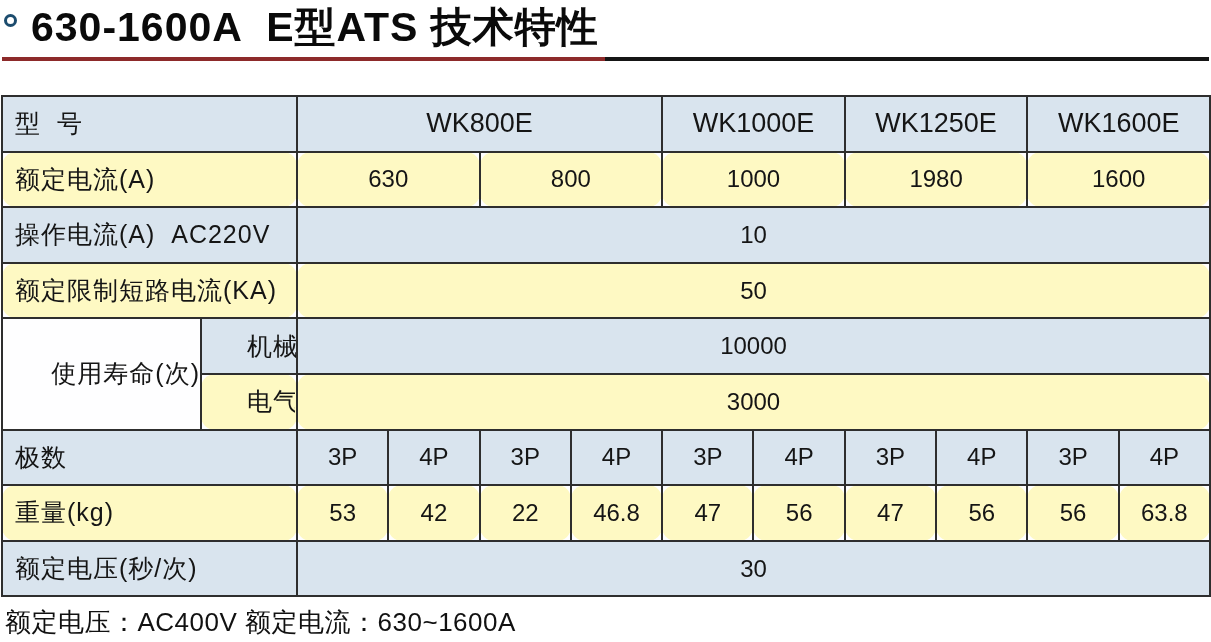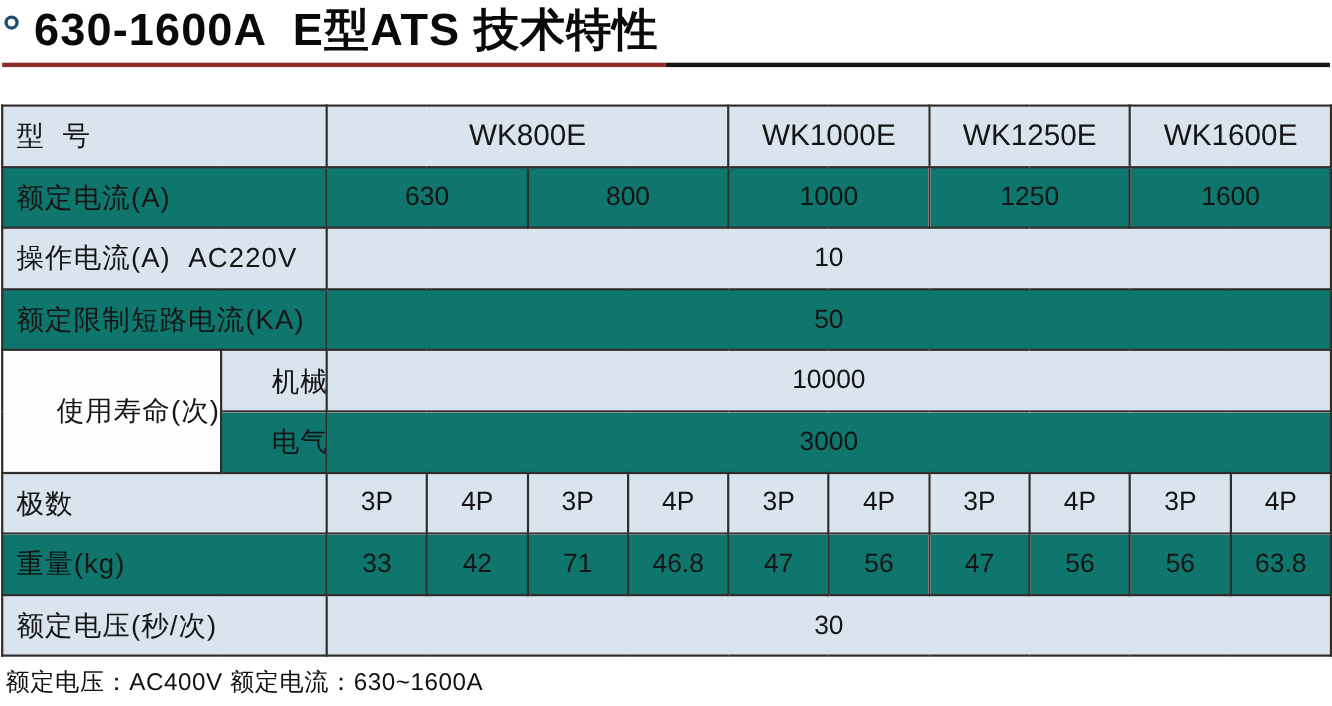--- a/index.html
+++ b/index.html
@@ -57,21 +57,21 @@
   }
   .spec-table tr { height: 55.6px; }
   .spec-table td {
     border: 2px solid #2e2e2e;
     vertical-align: middle;
     color: #151515;
     white-space: pre;
     overflow: hidden;
   }
   .row-blue td { background: #d9e4ee; }
-  .row-white td { background: #0f766e; }
+  .row-white td { background: #fef9c3; border-radius: 14px; }
   td.cell-white { background: #fefeff !important; }
   td.cell-blue  { background: #d9e4ee !important; }
 
   .lbl {
     text-align: left;
     padding-left: 12px;
     font-size: 25px;
     letter-spacing: 1px;
   }
   .val {
@@ -89,21 +89,21 @@
     text-align: right;
     font-size: 25px;
     letter-spacing: 1px;
     padding-left: 0;
   }
 
   
   .footer-note {
     position: absolute;
     left: 5px; top: 605px;
-    font-size: 22px;
+    font-size: 26px;
     letter-spacing: 0.5px;
     color: #111111;
     white-space: pre;
   }
 </style>
 </head>
 <body>
 
 <div class="page">
 
@@ -135,21 +135,21 @@
       <td colspan="2" class="val model">WK1000E</td>
       <td colspan="2" class="val model">WK1250E</td>
       <td colspan="2" class="val model">WK1600E</td>
     </tr>
 
     <tr class="row-white">
       <td colspan="2" class="lbl">额定电流(A)</td>
       <td colspan="2" class="val">630</td>
       <td colspan="2" class="val">800</td>
       <td colspan="2" class="val">1000</td>
-      <td colspan="2" class="val">1250</td>
+      <td colspan="2" class="val">1980</td>
       <td colspan="2" class="val">1600</td>
     </tr>
 
     <tr class="row-blue">
       <td colspan="2" class="lbl">操作电流(A)  AC220V</td>
       <td colspan="10" class="val">10</td>
     </tr>
 
     <tr class="row-white">
       <td colspan="2" class="lbl">额定限制短路电流(KA)</td>
@@ -176,23 +176,23 @@
       <td class="val">3P</td>
       <td class="val">4P</td>
       <td class="val">3P</td>
       <td class="val">4P</td>
       <td class="val">3P</td>
       <td class="val">4P</td>
     </tr>
 
     <tr class="row-white">
       <td colspan="2" class="lbl">重量(kg)</td>
-      <td class="val">33</td>
+      <td class="val">53</td>
       <td class="val">42</td>
-      <td class="val">71</td>
+      <td class="val">22</td>
       <td class="val">46.8</td>
       <td class="val">47</td>
       <td class="val">56</td>
       <td class="val">47</td>
       <td class="val">56</td>
       <td class="val">56</td>
       <td class="val">63.8</td>
     </tr>
 
     <tr class="row-blue">

